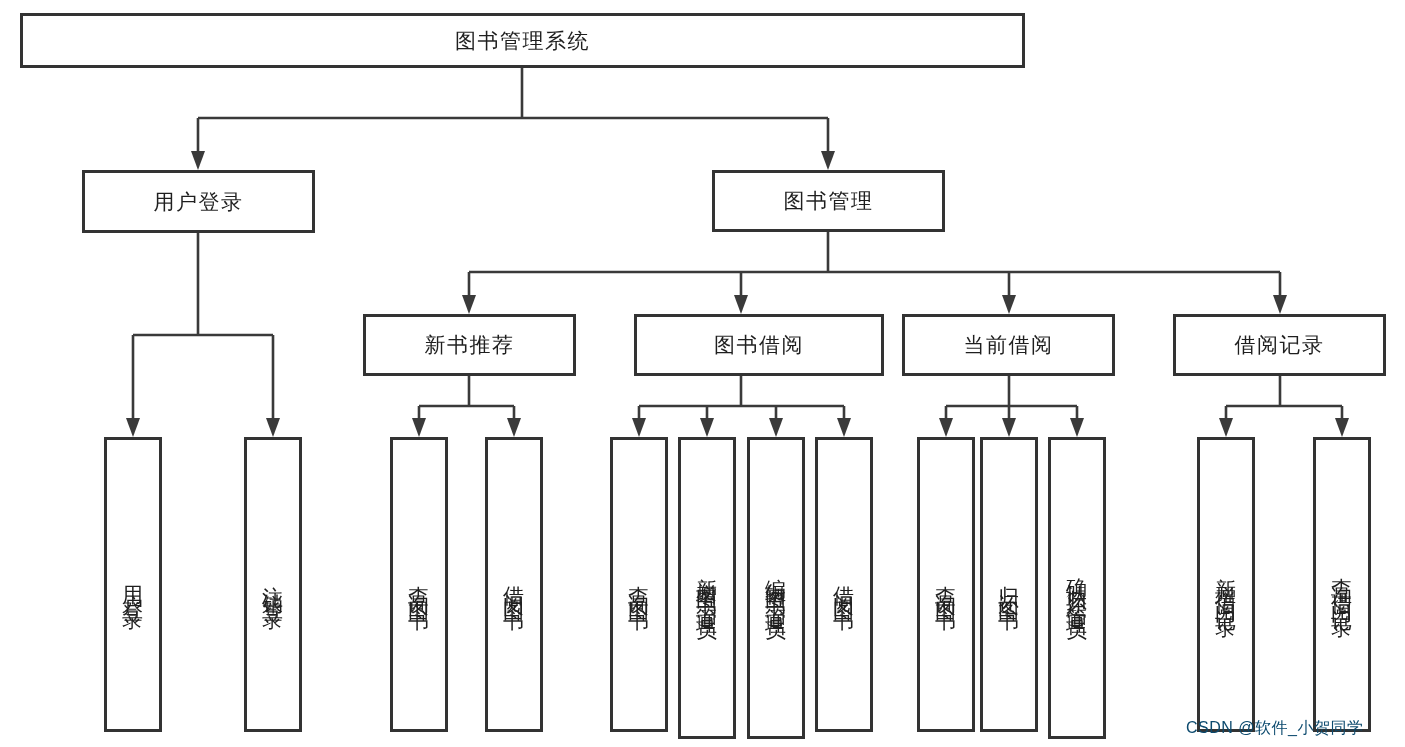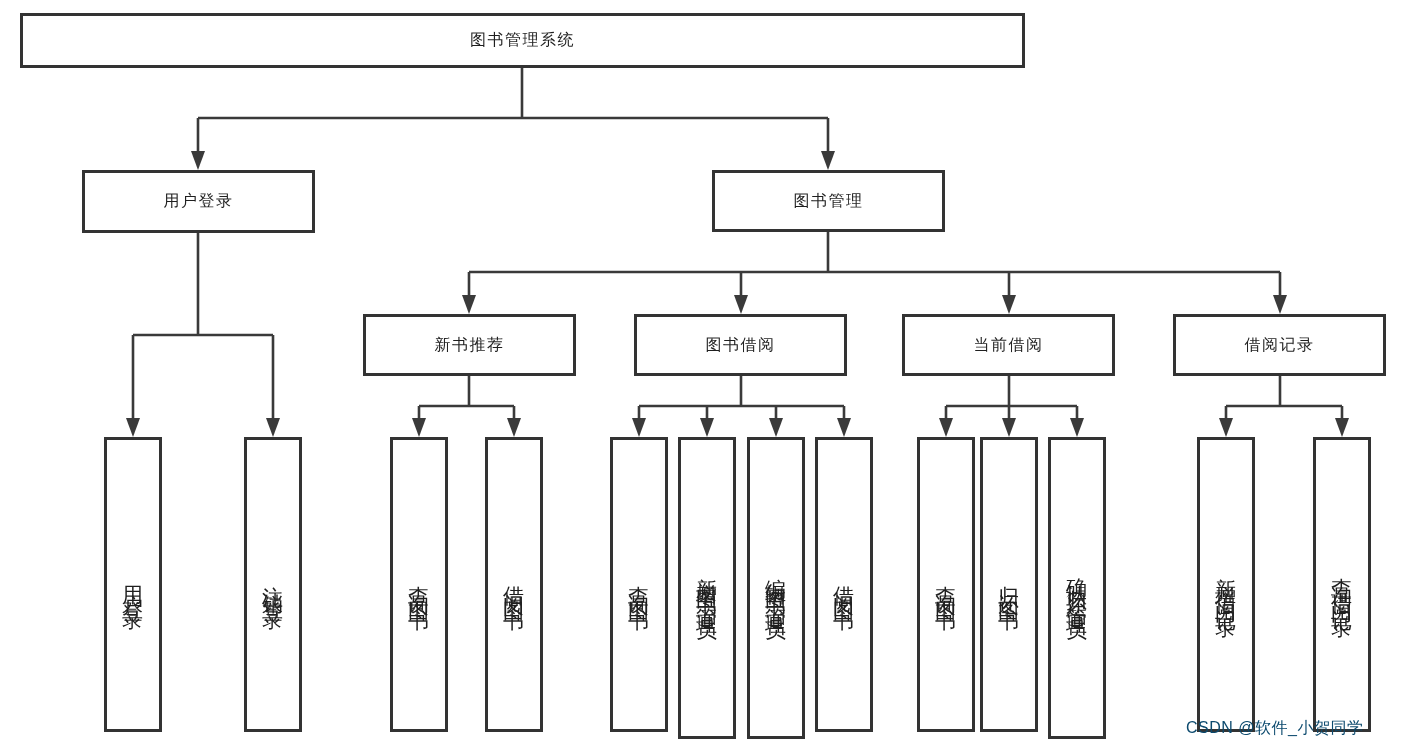--- a/index.html
+++ b/index.html
@@ -6,21 +6,21 @@
   .canvas{
     position:relative;width:1405px;height:747px;background:#ffffff;
     font-family:"Liberation Sans",sans-serif;color:#1f1f1f;overflow:hidden;
   }
   .connectors{position:absolute;left:0;top:0;width:1405px;height:747px;}
   .connectors path{stroke:#3a3a3a;stroke-width:2.6;fill:none;}
   .connectors polygon{fill:#3a3a3a;stroke:none;}
   .hbox{
     position:absolute;background:#ffffff;border:3px solid #333333;box-sizing:border-box;
     display:flex;align-items:center;justify-content:center;
-    font-size:16px;letter-spacing:1.5px;z-index:2;
+    font-size:21px;letter-spacing:1.5px;z-index:2;
   }
   .vbox{
     position:absolute;background:#ffffff;border:3px solid #333333;box-sizing:border-box;
     width:58px;top:437px;height:295px;
     display:flex;align-items:center;justify-content:center;
     font-size:21px;z-index:2;
   }
   .vbox.tall{height:302px;}
   .vtext{writing-mode:vertical-rl;text-orientation:mixed;letter-spacing:8px;line-height:1;}
   .vbox.tall .vtext{letter-spacing:6px;}
@@ -84,21 +84,21 @@
   <div class="hbox" style="left:82px;top:170px;width:233px;height:63px">
     <span>用户登录</span>
   </div>
   <div class="hbox" style="left:363px;top:314px;width:213px;height:62px">
     <span>新书推荐</span>
   </div>
 
   <div class="hbox" style="left:712px;top:170px;width:233px;height:62px">
     <span>图书管理</span>
   </div>
-  <div class="hbox" style="left:634px;top:314px;width:213px;height:62px">
+  <div class="hbox" style="left:634px;top:314px;width:250px;height:62px">
     <span>图书借阅</span>
   </div>
   <div class="hbox" style="left:902px;top:314px;width:213px;height:62px">
     <span>当前借阅</span>
   </div>
   <div class="hbox" style="left:1173px;top:314px;width:213px;height:62px">
     <span>借阅记录</span>
   </div>
 
   <div class="vbox" style="left:104px">

